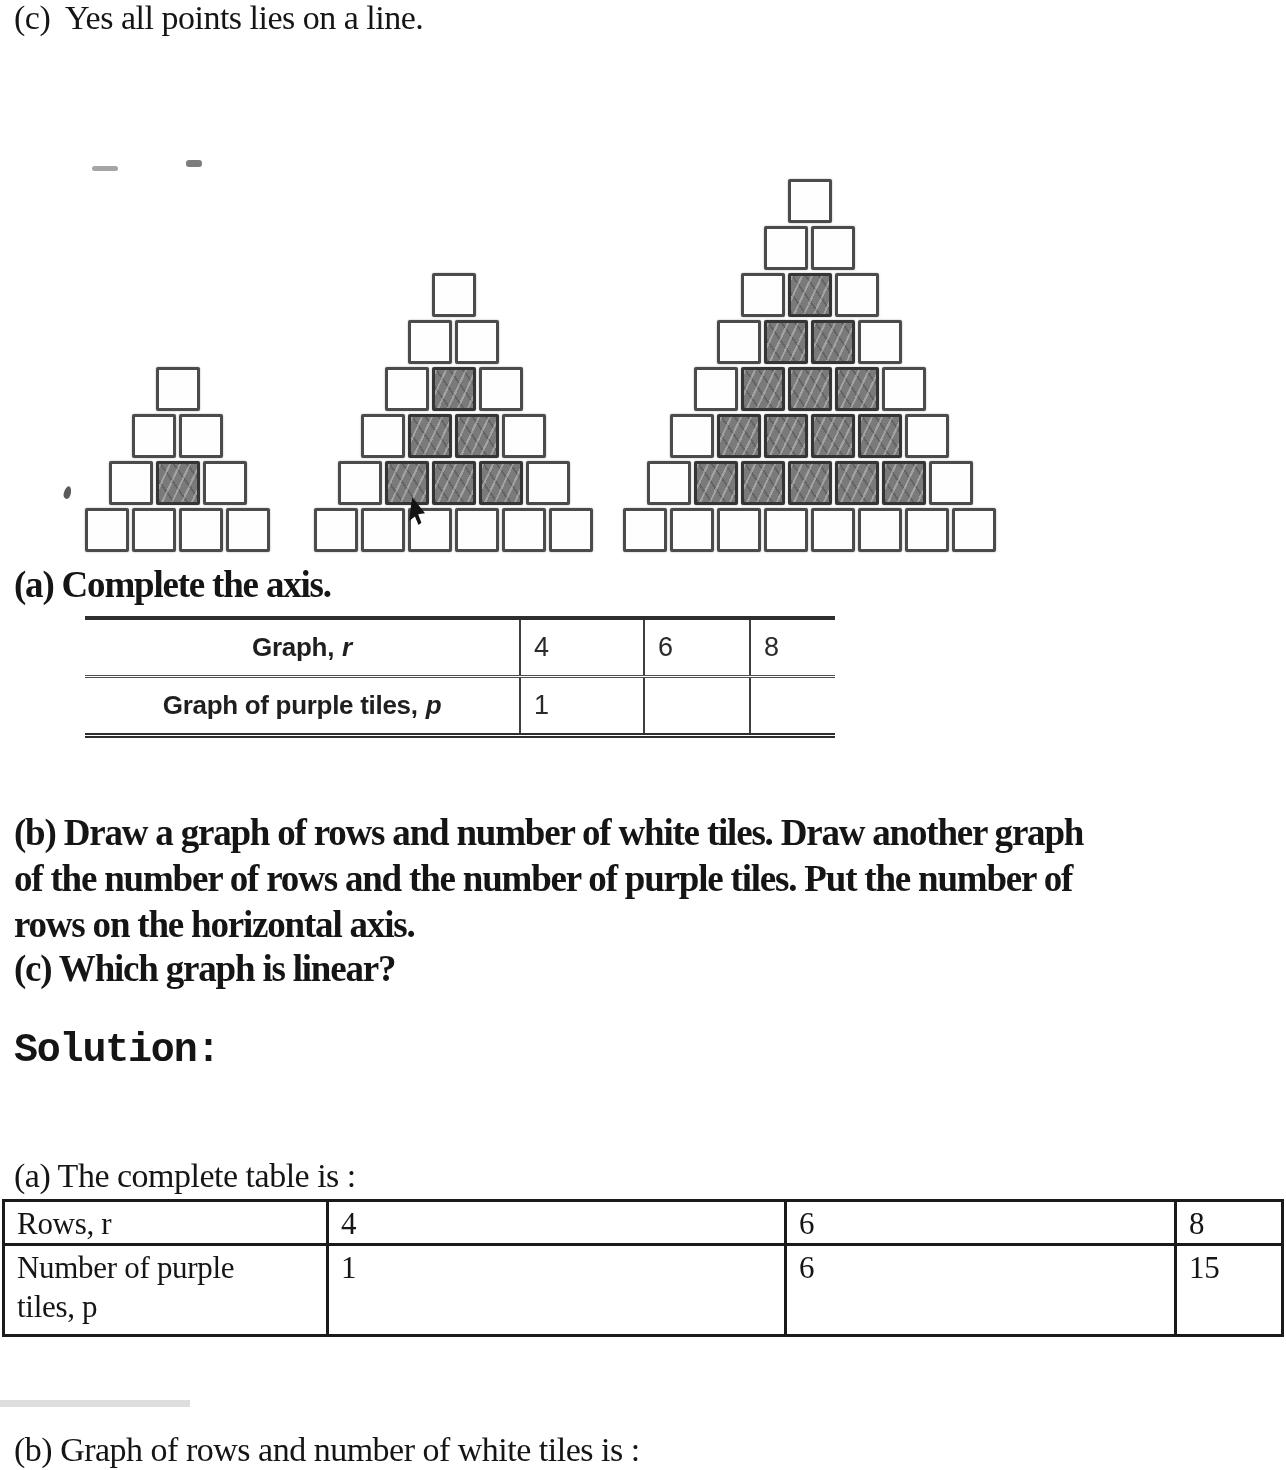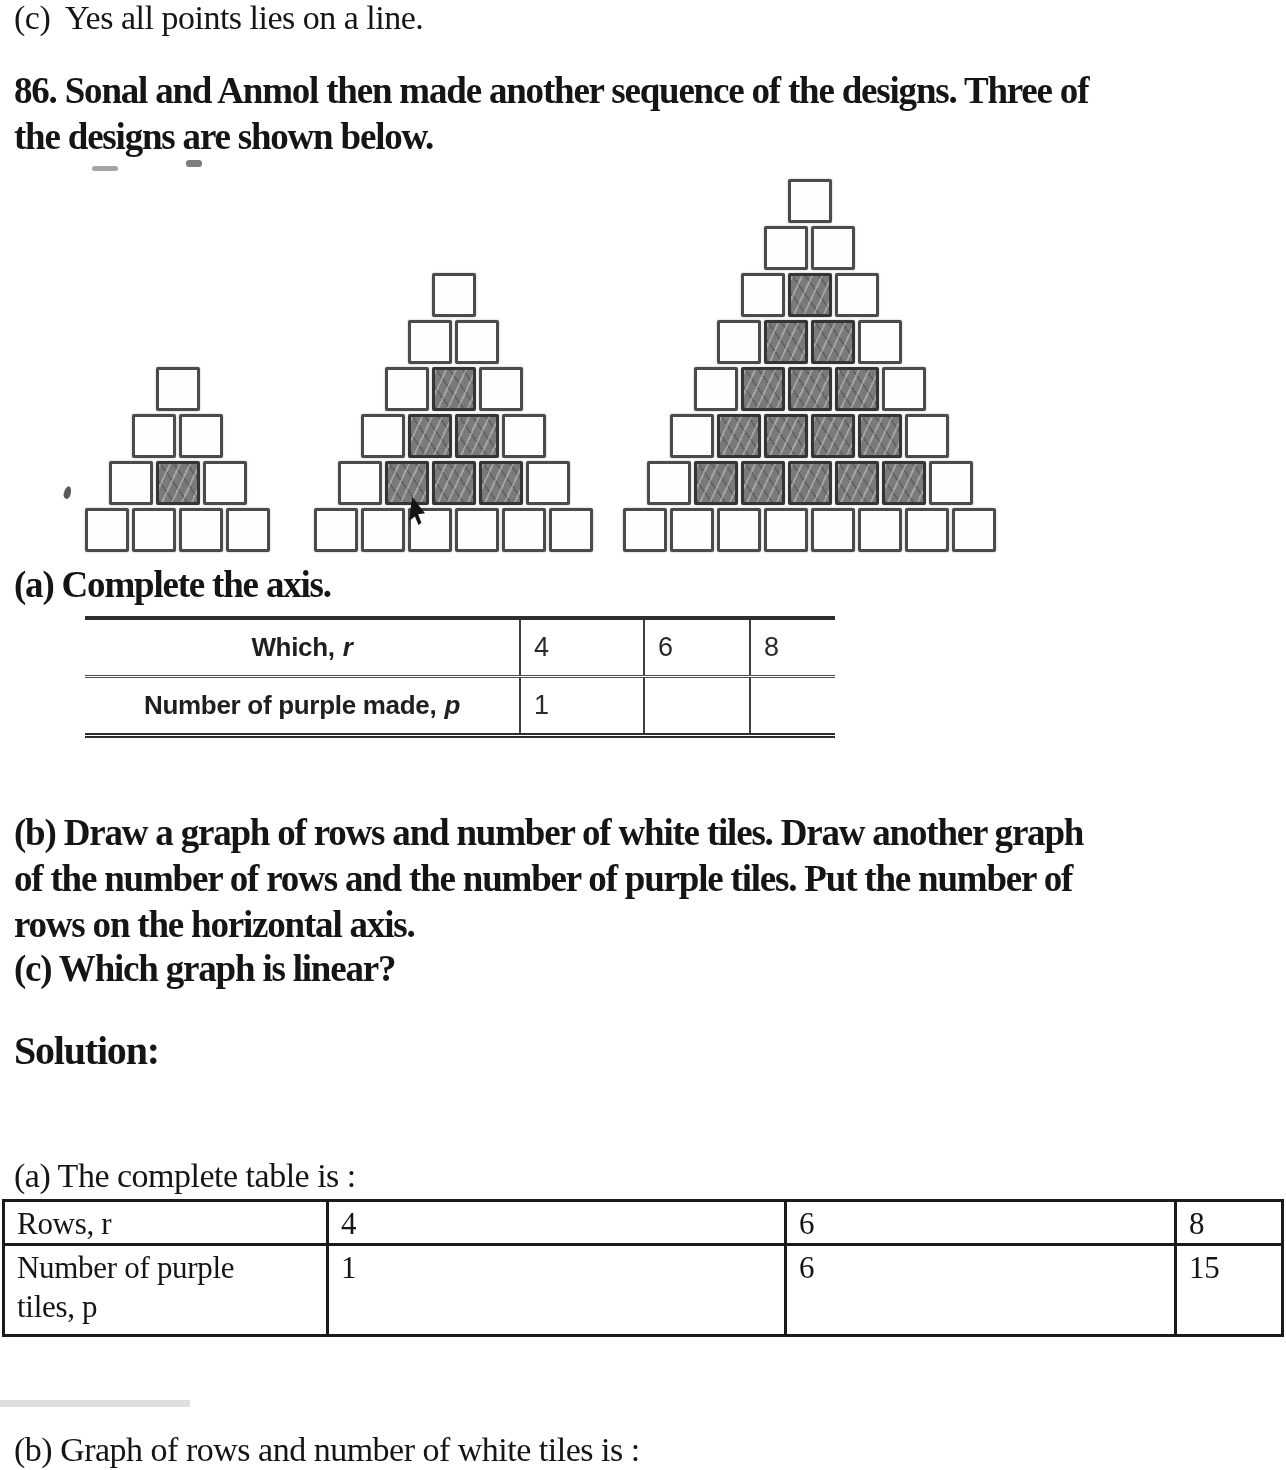--- a/index.html
+++ b/index.html
@@ -80,22 +80,20 @@
   .s-table tr:nth-child(2) td { height:86px; }
   .s-table tr:nth-child(3) td { height:88px; }
 </style>
 </head>
 <body>
 
 <div class="page">
 
   <div class="abs serif-reg" style="left:14px; top:-4px;">(c)&nbsp; Yes all points lies on a line.</div>
 
-  <div class="abs serif-bold" style="left:14px; top:68px; width:1260px;">86. Sonal and Anmol then made another sequence of the designs. Three of
-the designs are shown below.</div>
 
   <div class="abs artifact-dash1"></div>
   <div class="abs artifact-dash2"></div>
   <div class="abs artifact-comma"></div>
 
   <div class="abs designs">
       <div class="pyramid">
         <div class="tile-row">
           <div class="tile"></div>
         </div>
@@ -211,41 +209,41 @@
 
   <table class="abs q-table">
     <colgroup>
         <col style="width:435px">
         <col style="width:124px">
         <col style="width:106px">
         <col style="width:85px">
       </colgroup>
     <tbody>
         <tr>
-      <td class="lbl"><span>Which,</span><span class="sym">r</span></td>
+      <td class="lbl"><span>Graph,</span><span class="sym">r</span></td>
       <td class="val">4</td>
       <td class="val">6</td>
       <td class="val">8</td>
     </tr>
     <tr>
-      <td class="lbl"><span>Number of purple made,</span><span class="sym">p</span></td>
+      <td class="lbl"><span>Graph of purple tiles,</span><span class="sym">p</span></td>
       <td class="val">1</td>
       <td class="val"></td>
       <td class="val"></td>
     </tr>
   </tbody>
     </table>
 
   <div class="abs serif-bold" style="left:14px; top:946px;">(c) Which graph is linear?</div>
 
   <div class="abs serif-bold" style="left:14px; top:810px; width:1262px;">(b) Draw a graph of rows and number of white tiles. Draw another graph
 of the number of rows and the number of purple tiles. Put the number of
 rows on the horizontal axis.</div>
 
-  <div class="abs serif-bold" style="left:14px; top:1028px; font-size:40px;">Solution:</div>
+  <div class="abs serif-bold" style="left:14px; top:1028px; font-size:40px;font-family:Liberation Mono, monospace;">Solution:</div>
 
   <div class="abs serif-reg" style="left:14px; top:1118px;margin-top:36px;">(a) The complete table is :</div>
 
   <table class="abs s-table">
     <colgroup>
         <col style="width:324px">
         <col style="width:458px">
         <col style="width:390px">
         <col style="width:107px">
       </colgroup>

